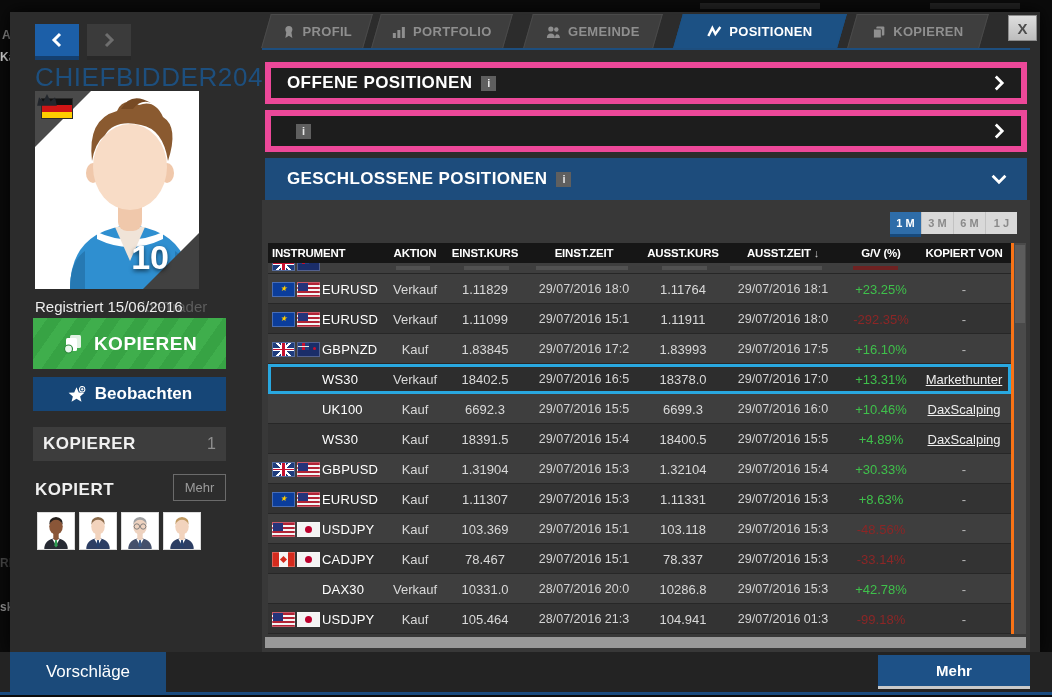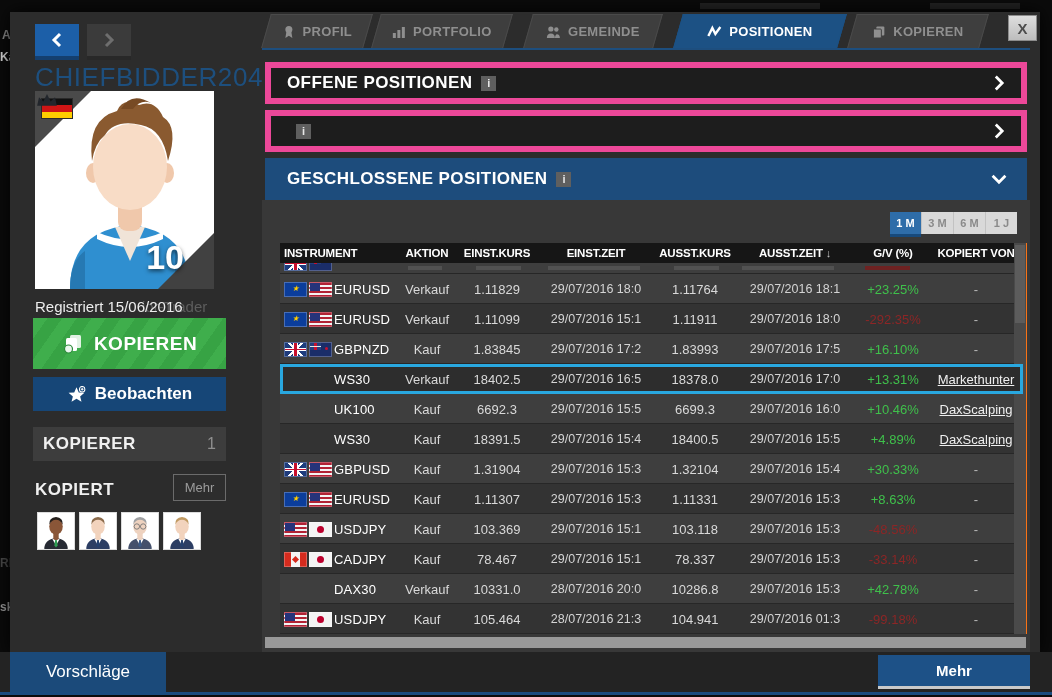--- a/index.html
+++ b/index.html
@@ -13,21 +13,21 @@
          box-shadow:0 0 16px rgba(0,0,0,.85);z-index:2}
   .close{position:absolute;left:998px;top:3px;width:29px;height:26px;box-sizing:border-box;
          background:linear-gradient(#dedede,#bdbdbd);border:1px solid #8c8c8c;color:#4d4d4d;
          font-weight:bold;font-size:15px;display:flex;align-items:center;justify-content:center;cursor:pointer;z-index:9}
 
   
   .navbtn{position:absolute;width:44px;height:36px;display:flex;align-items:center;justify-content:center;cursor:pointer;box-sizing:border-box}
   .nav-back{left:25px;top:12px;background:#1c5fa8;border-bottom:4px solid #143f6f}
   .nav-fwd{left:77px;top:12px;background:#3b3b3b;border-bottom:4px solid #282828}
   .username{position:absolute;left:25px;top:50px;font-size:26px;color:#1d4f7e;letter-spacing:.6px}
-  .avatar{position:absolute;left:25px;top:79px;width:179px;height:198px;background:#c2410c;overflow:hidden}
+  .avatar{position:absolute;left:25px;top:79px;width:164px;height:198px;background:#c2410c;overflow:hidden}
   .avatar svg{position:absolute;left:0;top:0}
   .corner-tl{position:absolute;left:0;top:0;width:0;height:0;border-top:56px solid #4a4a4a;border-right:56px solid transparent}
   .deflag{position:absolute;left:6px;top:7px;width:30px;height:19px;border:1px solid #2a2a2a;
           background:linear-gradient(#111 33%,#cf1515 33% 66%,#ffce00 66%)}
   .corner-br{position:absolute;right:0;bottom:0;width:0;height:0;border-bottom:56px solid #414141;border-left:56px solid transparent}
   .crown{position:absolute;right:3px;bottom:4px}
   .lvl{position:absolute;right:30px;bottom:12px;font-size:34px;font-weight:bold;color:#fff;
        text-shadow:0 2px 4px rgba(0,0,0,.6);z-index:3}
   .registered{position:absolute;left:25px;top:286px;font-size:15px;color:#ececec;z-index:3}
   .trader-frag{position:absolute;left:132px;top:286px;font-size:15px;color:#5d5d5d;z-index:2}
@@ -69,21 +69,21 @@
   .chev{margin-left:auto;display:flex}
   .section.expanded .chev svg{transform:rotate(90deg)}
 
   .content{position:absolute;left:0;top:188px;width:768px;height:452px;background:#383838}
   .periods{position:absolute;right:13px;top:12px;display:flex}
   .pbtn{min-width:27px;height:22px;background:#d9d9d9;color:#8a8a8a;font-size:11px;font-weight:bold;
         display:flex;align-items:center;justify-content:center;border-left:1px solid #c2c2c2;padding:0 2px;cursor:pointer}
   .pbtn:first-child{border-left:none}
   .pbtn.active{background:#2e6da9;color:#fff;box-shadow:0 3px 0 #174a7c}
 
-  .table{position:absolute;left:18px;top:43px;width:743px;border-right:4px solid #f97316}
+  .table{position:absolute;left:6px;top:43px;width:743px;border-right:6px solid #f97316}
   .grid{display:grid;grid-template-columns:115px 64px 76px 122px 76px 124px 72px 94px;align-items:center}
   .thead{background:#161616;height:20px}
   .th{color:#fff;font-size:11.5px;font-weight:bold;text-align:center;letter-spacing:-.2px;cursor:pointer;white-space:nowrap}
   .th:first-child{text-align:left;padding-left:4px}
   .sortarrow{color:#c8c8c8;font-size:11px}
 
   .partial{position:relative;height:11px;background:#3e3e3e;overflow:hidden;box-shadow:inset 0 -1px 0 #262626}
   .partial .flags{position:absolute;left:4px;top:-7px}
   .pbar{position:absolute;top:3px;height:4px;background:#565656;opacity:.8}
   .pbar.red{background:#6e2222;opacity:1}

